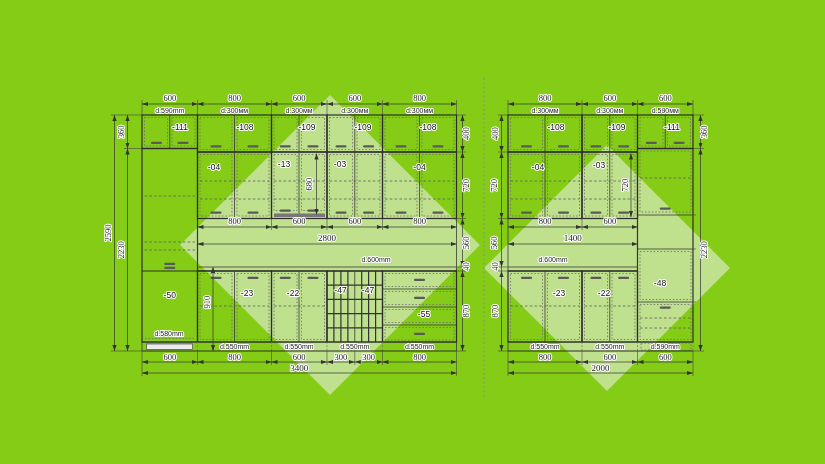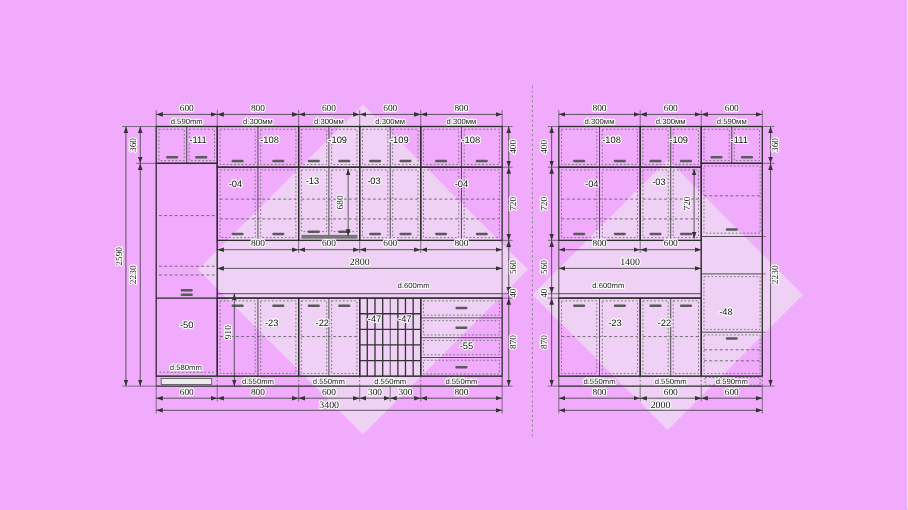--- a/index.html
+++ b/index.html
@@ -1,16 +1,16 @@
 <!DOCTYPE html>
 <html><head>
 <meta charset="utf-8">
 <style>
   html,body{margin:0;padding:0;background:#ffffff;}
-  .canvas{position:relative;width:825px;height:464px;background:#f0abfc;overflow:hidden;}
+  .canvas{position:relative;width:825px;height:464px;background:#84cc16;overflow:hidden;}
   svg text{font-family:"Liberation Serif",serif;font-size:8.5px;fill:#1b1b1b;
            paint-order:stroke;stroke:#fff;stroke-width:2px;stroke-linejoin:round;}
   svg text.num{text-anchor:middle;}
   svg text.tot{text-anchor:middle;font-size:9px;}
   svg text.lab{font-family:"Liberation Sans",sans-serif;font-size:7px;text-anchor:middle;fill:#222;}
   svg text.code{font-family:"Liberation Sans",sans-serif;font-size:8.5px;text-anchor:middle;fill:#111;}
   .ln{stroke:#2d2d2d;stroke-width:1.2;fill:none;}
   .ln2{stroke:#3a3a3a;stroke-width:0.8;fill:none;}
   .dot{stroke:#6e6e6e;stroke-width:0.8;fill:none;stroke-dasharray:1.6 1.8;}
   .dsh{stroke:#5f5f5f;stroke-width:0.8;fill:none;stroke-dasharray:2.6 2.2;}

